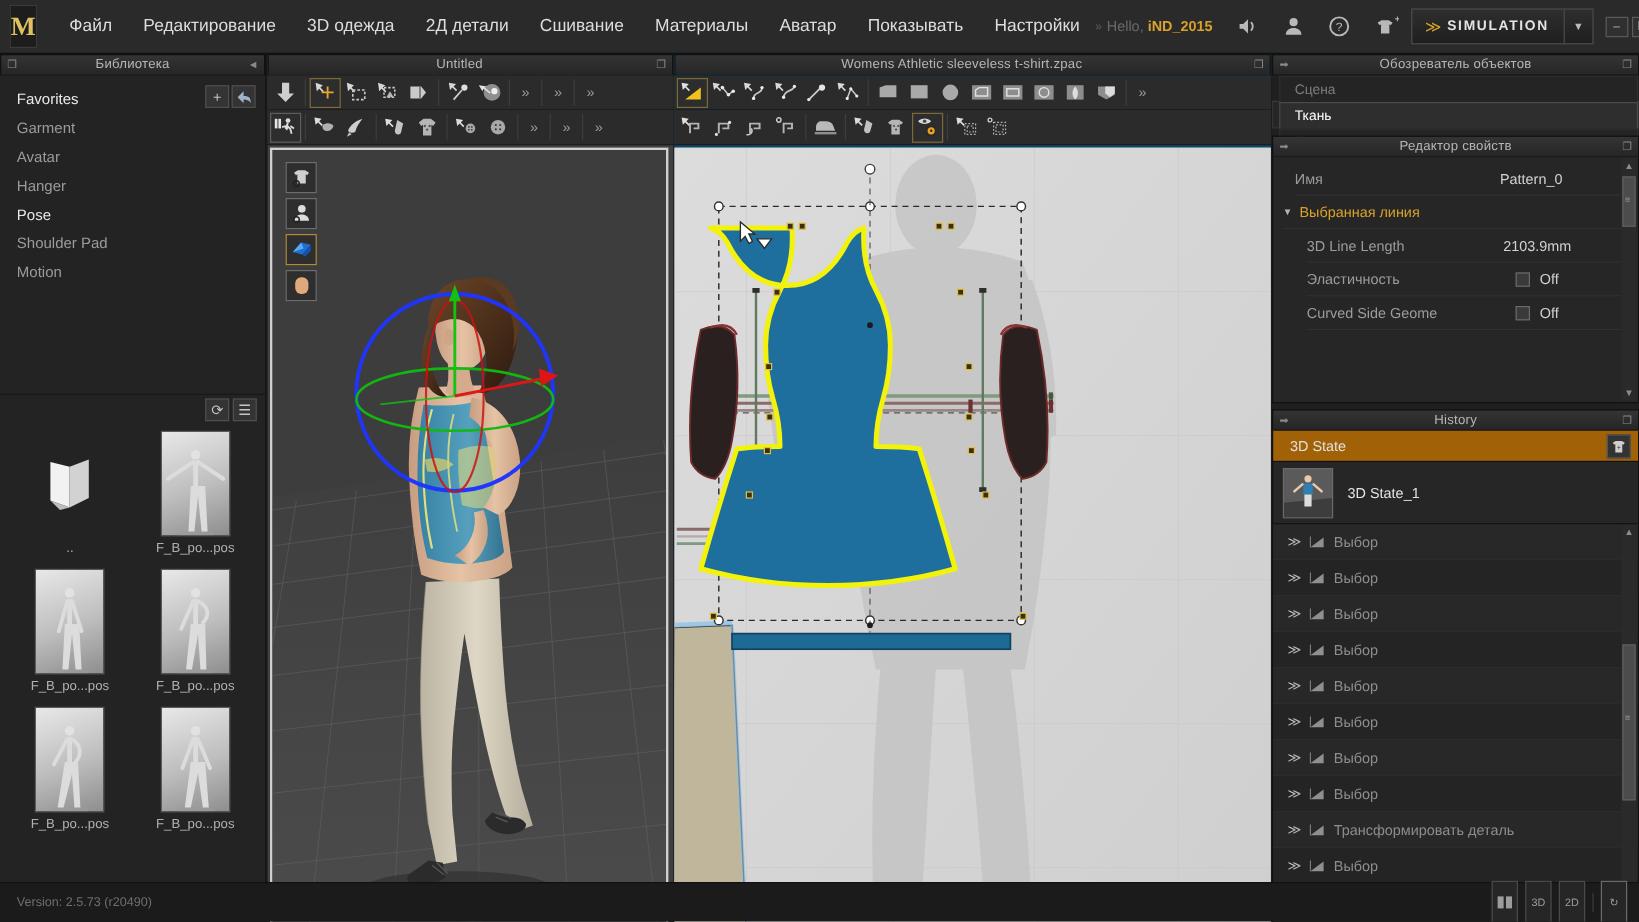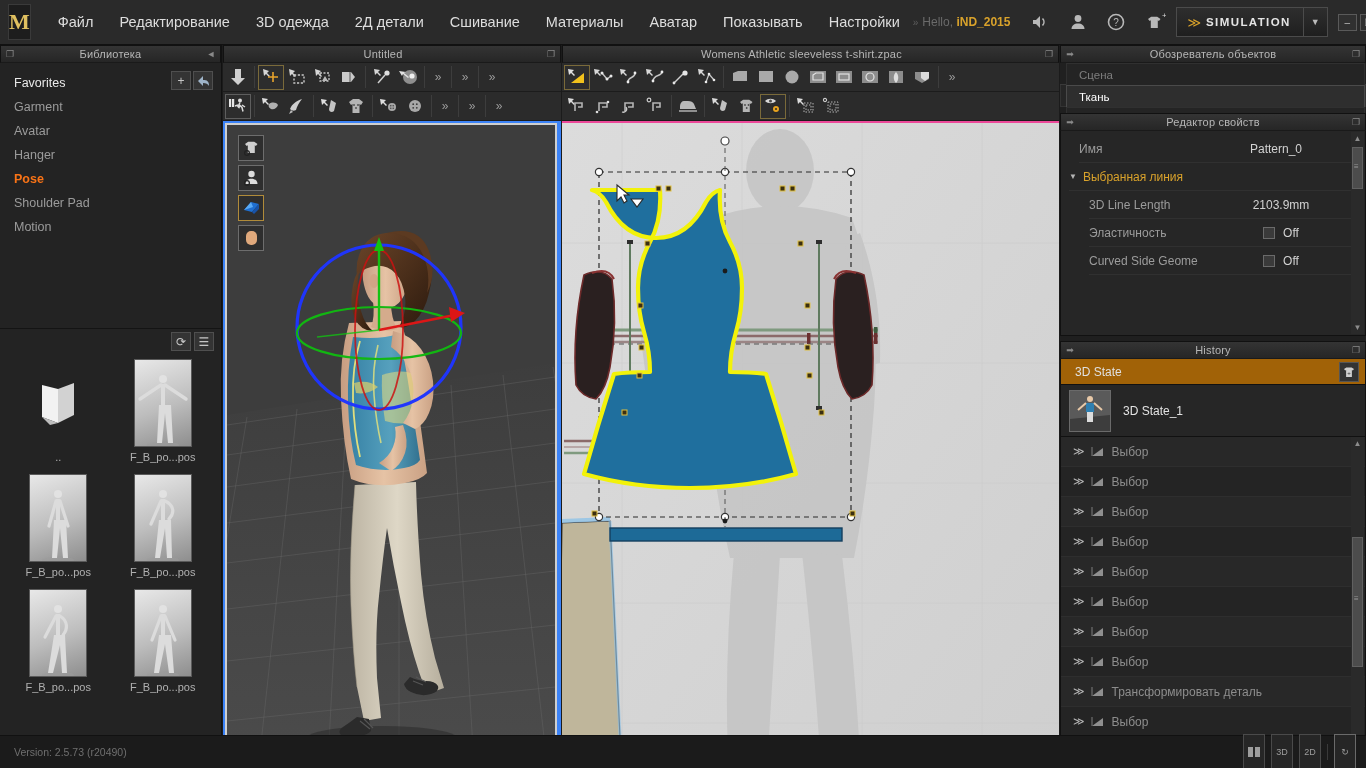--- a/index.html
+++ b/index.html
@@ -69,21 +69,21 @@
 
   
   .library {
     position: absolute; left: 0; top: 45px; width: 222px; height: 690px;
     background: #232323; border-right: 1px solid #111;
   }
   .lib-tree { position: relative; height: 265px; padding: 8px 0 0 12px; background: #232323; }
   .lib-item {
     font-size: 12.5px; line-height: 24px; color: #9b9b9b; cursor: pointer; padding-left: 2px;
   }
-  .lib-item.sel { color: #f97316; font-weight: bold; }
+  .lib-item.sel { color: #e5e5e5; }
   .lib-item.first { color: #eaeaea; }
   .lib-tools { position: absolute; right: 8px; top: 8px; display: flex; gap: 2px; }
   .sqbtn {
     width: 20px; height: 19px; border: 1px solid #4f4f4f; background: #343434;
     display: flex; align-items: center; justify-content: center;
     color: #c5c5c5; font-size: 12px; cursor: pointer;
   }
   .lib-divider { height: 1px; background: #141414; }
   .lib-grid-head { height: 26px; position: relative; background: #232323; }
   .lib-grid-head .sqbtn { position: absolute; top: 3px; }
@@ -95,22 +95,22 @@
   .thumb-cell { display: flex; flex-direction: column; align-items: center; justify-content: flex-start; }
   .thumb {
     width: 58px; height: 88px; position: relative; overflow: hidden;
   }
   .thumb.img { background: linear-gradient(160deg,#e8e8e8,#bdbdbd 55%,#8e8e8e); border: 1px solid #5a5a5a; }
   .thumb.folder { background: transparent; display:flex; align-items:center; justify-content:center;}
   .thumb-label { font-size: 11px; color: #b0b0b0; margin-top: 4px; white-space: nowrap; }
   .mann { position:absolute; left:50%; top:8%; transform:translateX(-50%); }
 
   
-  .vp3d { position: absolute; left: 223px; top: 45px; width: 338px; height: 690px; background: #3b82f6; }
-  .vp2d { position: absolute; left: 562px; top: 45px; width: 497px; height: 690px; background: #ec4899; }
+  .vp3d { position: absolute; left: 223px; top: 45px; width: 338px; height: 690px; background: #404040; }
+  .vp2d { position: absolute; left: 562px; top: 45px; width: 497px; height: 690px; background: #0c4a6e; }
 
   .toolrow {
     height: 29px; background: #2b2b2b; border-bottom: 1px solid #1c1c1c;
     display: flex; align-items: center; padding: 0 2px;
   }
   .tsep { width: 1px; height: 22px; background: #3d3d3d; margin: 0 3px; }
   .tbtn {
     width: 26px; height: 25px; display: flex; align-items: center; justify-content: center;
     cursor: pointer; border: 1px solid transparent; position: relative;
   }

